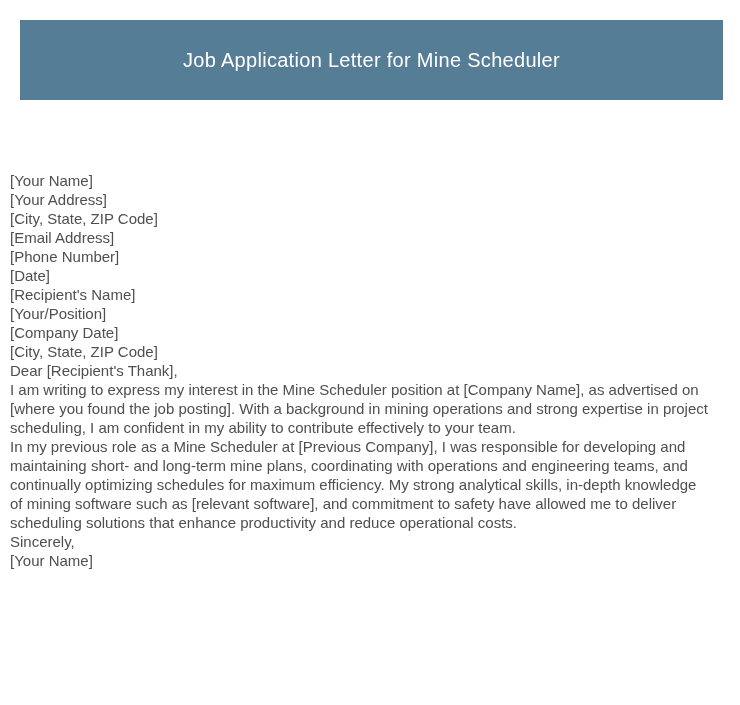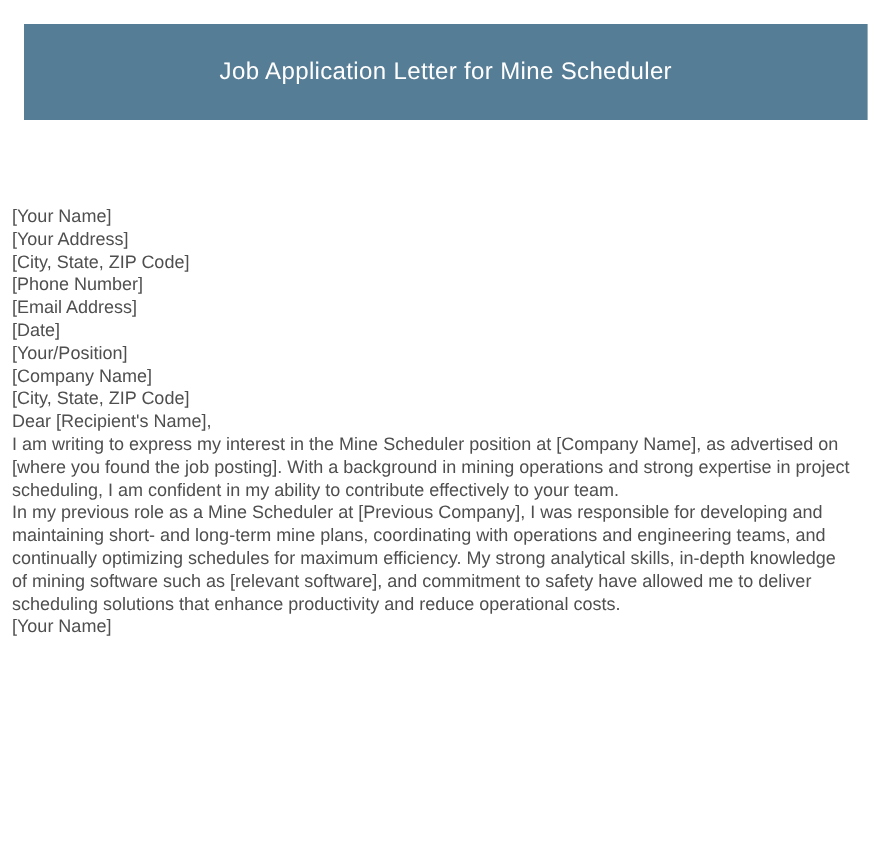--- a/index.html
+++ b/index.html
@@ -59,29 +59,31 @@
 
   <div class="banner">
     <h1 class="banner-title">Job Application Letter for Mine Scheduler</h1>
   </div>
 
   <div class="letter">
 
     <div class="line">[Your Name]</div>
     <div class="line">[Your Address]</div>
     <div class="line">[City, State, ZIP Code]</div>
+    <div class="line">[Email Address]</div>
     <div class="line">[Phone Number]</div>
-    <div class="line">[Email Address]</div>
     <div class="line">[Date]</div>
 
+    <div class="line">[Recipient's Name]</div>
     <div class="line">[Your/Position]</div>
-    <div class="line">[Company Name]</div>
+    <div class="line">[Company Date]</div>
     <div class="line">[City, State, ZIP Code]</div>
 
-    <div class="line">Dear [Recipient's Name],</div>
+    <div class="line">Dear [Recipient's Thank],</div>
 
     <p class="para">I am writing to express my interest in the Mine Scheduler position at [Company Name], as advertised on [where you found the job posting]. With a background in mining operations and strong expertise in project scheduling, I am confident in my ability to contribute effectively to your team.</p>
     <p class="para">In my previous role as a Mine Scheduler at [Previous Company], I was responsible for developing and maintaining short- and long-term mine plans, coordinating with operations and engineering teams, and continually optimizing schedules for maximum efficiency. My strong analytical skills, in-depth knowledge of mining software such as [relevant software], and commitment to safety have allowed me to deliver scheduling solutions that enhance productivity and reduce operational costs.</p>
 
+    <div class="line">Sincerely,</div>
     <div class="line">[Your Name]</div>
 
   </div>
 </div>
 
 </body></html>

